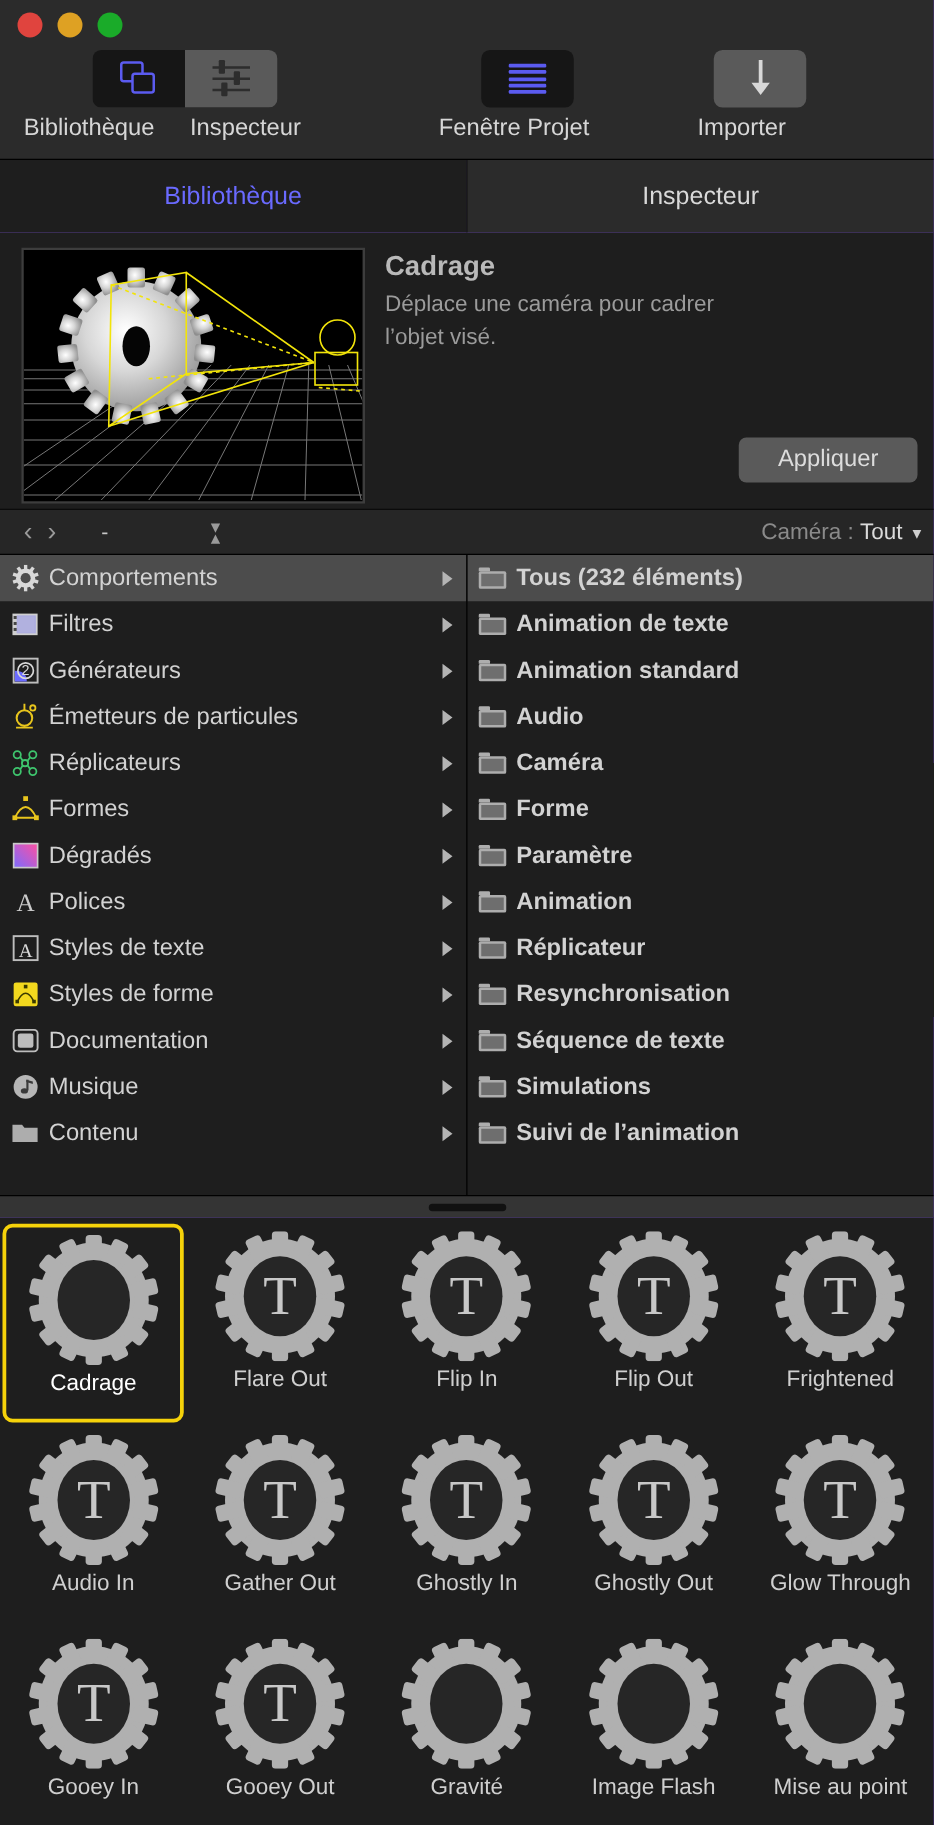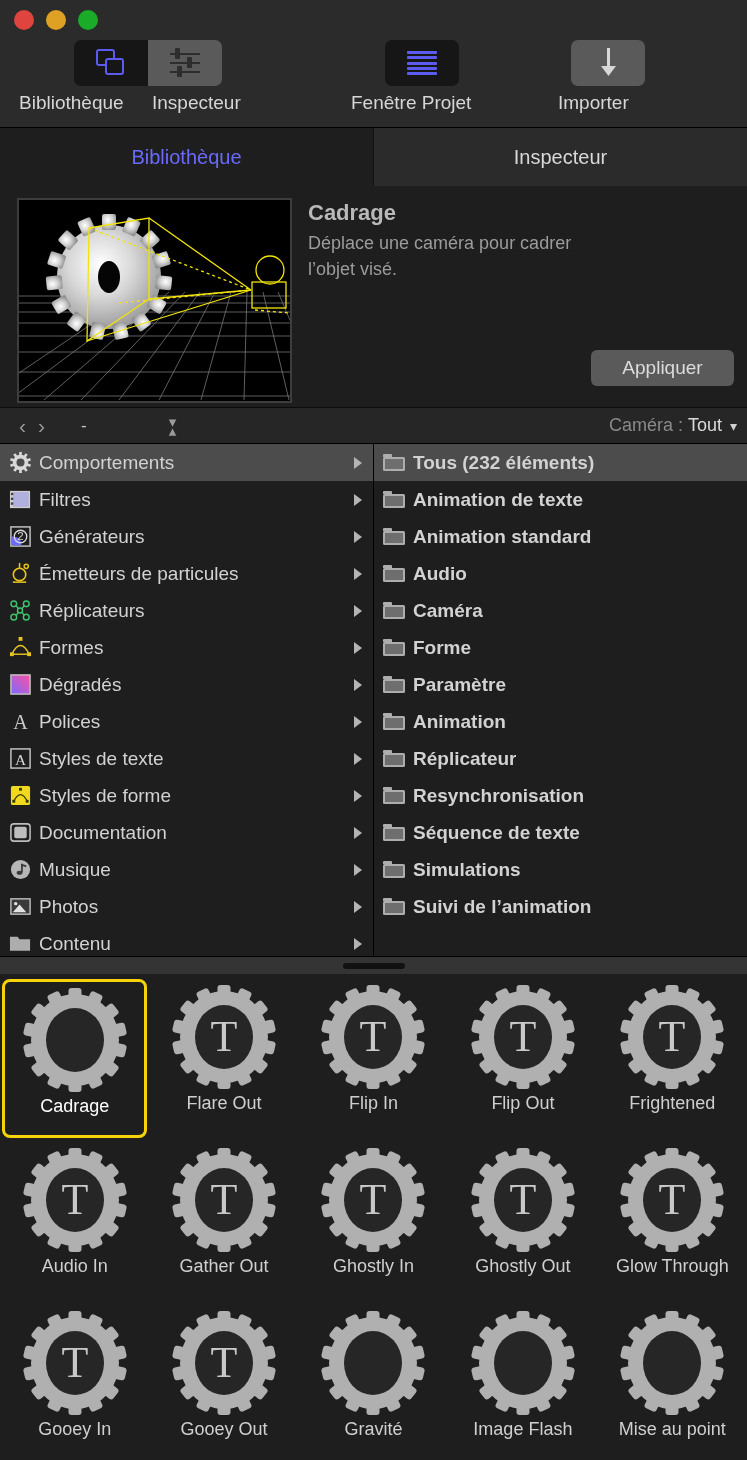--- a/index.html
+++ b/index.html
@@ -423,31 +423,20 @@
                 <path d="M12.6 6 L18 7.6 L18 9.6 L12.6 8 Z"></path>
               </g>
             </svg>
           </span>
           <span class="lbl">Musique</span>
           <span class="disc"></span>
         </div>
         <div class="row">
           <span class="ricon">
             <svg width="23" height="23" viewBox="0 0 24 24">
-              <rect x="2" y="4" width="20" height="16" fill="#3a3a3a" stroke="#bdbdbd" stroke-width="1.5"></rect>
-              <circle cx="7" cy="9" r="1.8" fill="#e2e2e2"></circle>
-              <path d="M4 18 L11 10 L18 18 Z" fill="#e2e2e2"></path>
-            </svg>
-          </span>
-          <span class="lbl">Photos</span>
-          <span class="disc"></span>
-        </div>
-        <div class="row">
-          <span class="ricon">
-            <svg width="23" height="23" viewBox="0 0 24 24">
               <path d="M1 5 h8 l2 2.5 h11 v12 H1 Z" fill="#adadad"></path>
             </svg>
           </span>
           <span class="lbl">Contenu</span>
           <span class="disc"></span>
         </div>
       </div>
     <div class="col right" id="col-right">
         <div class="row sel">
           <span class="ricon">

